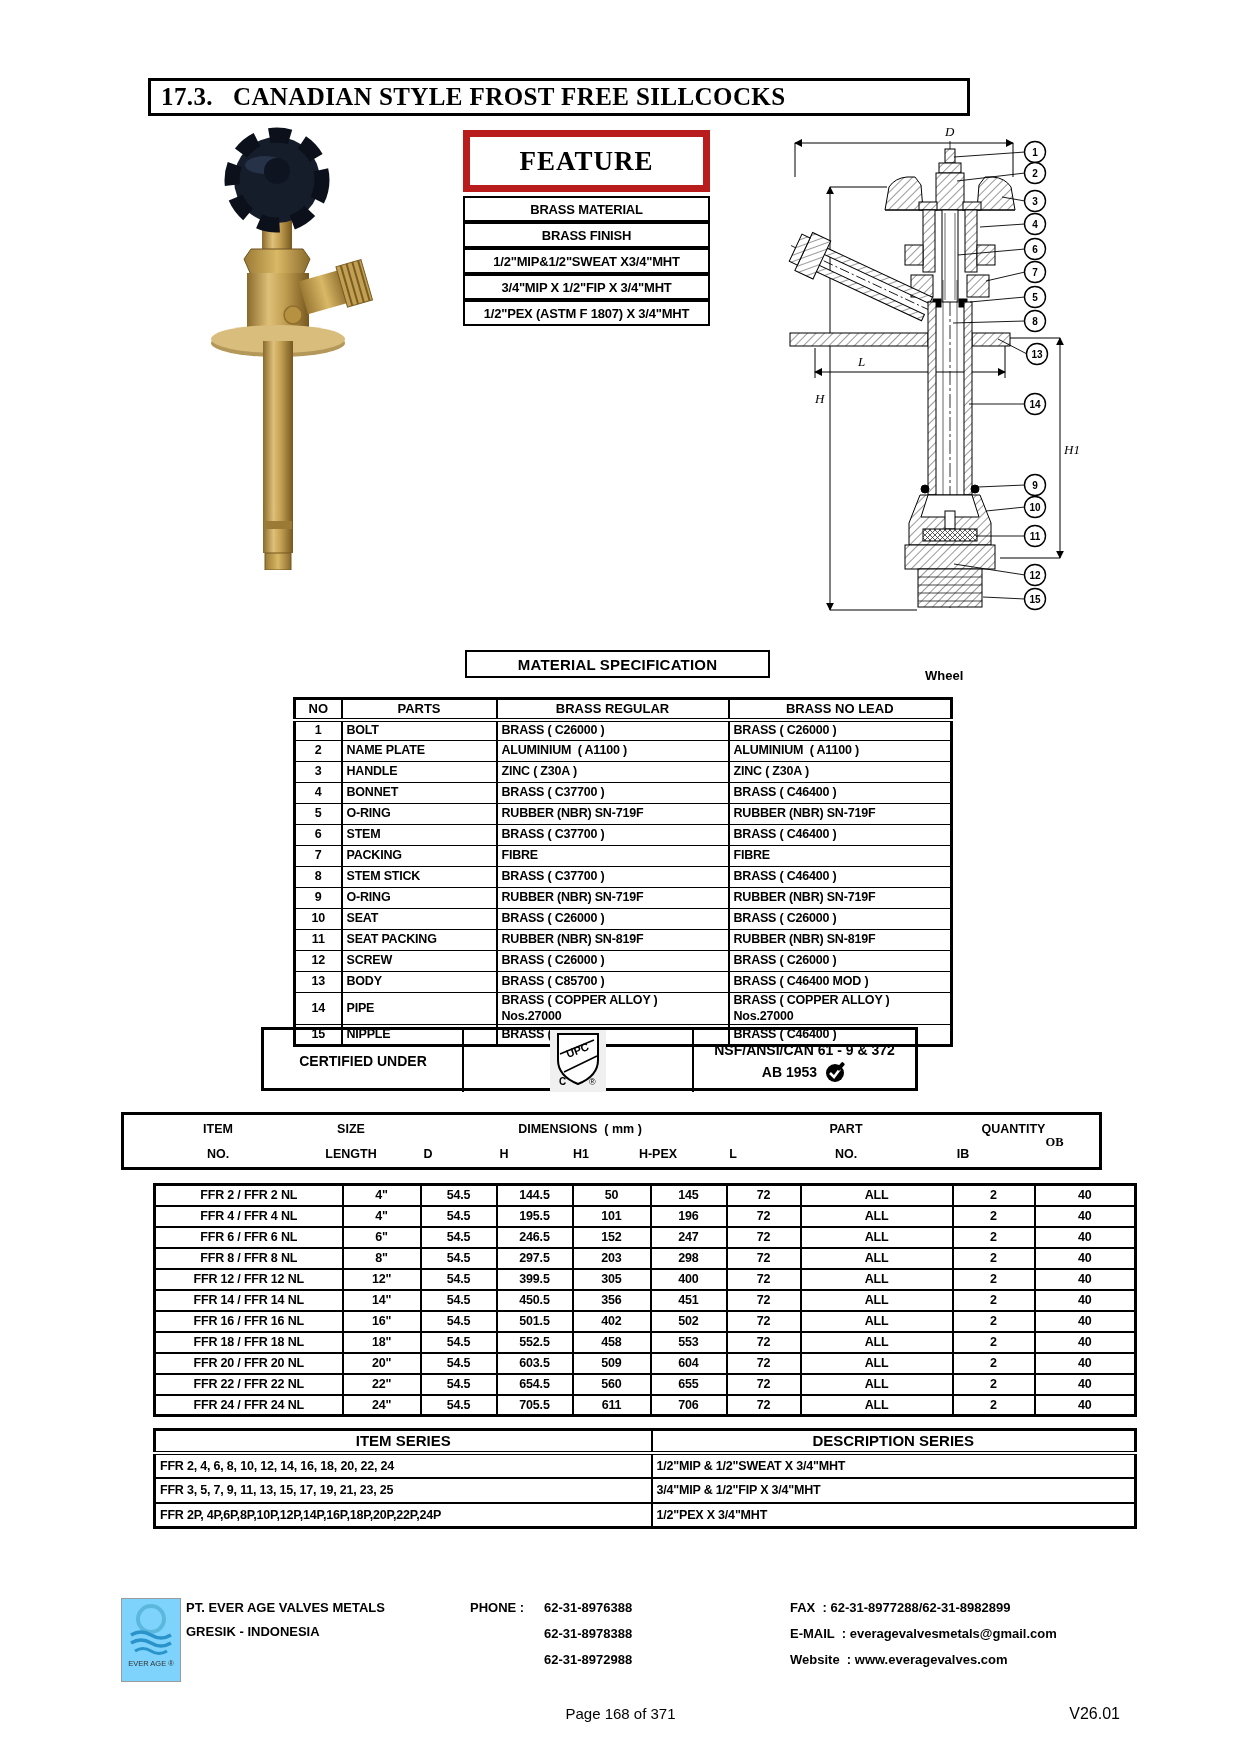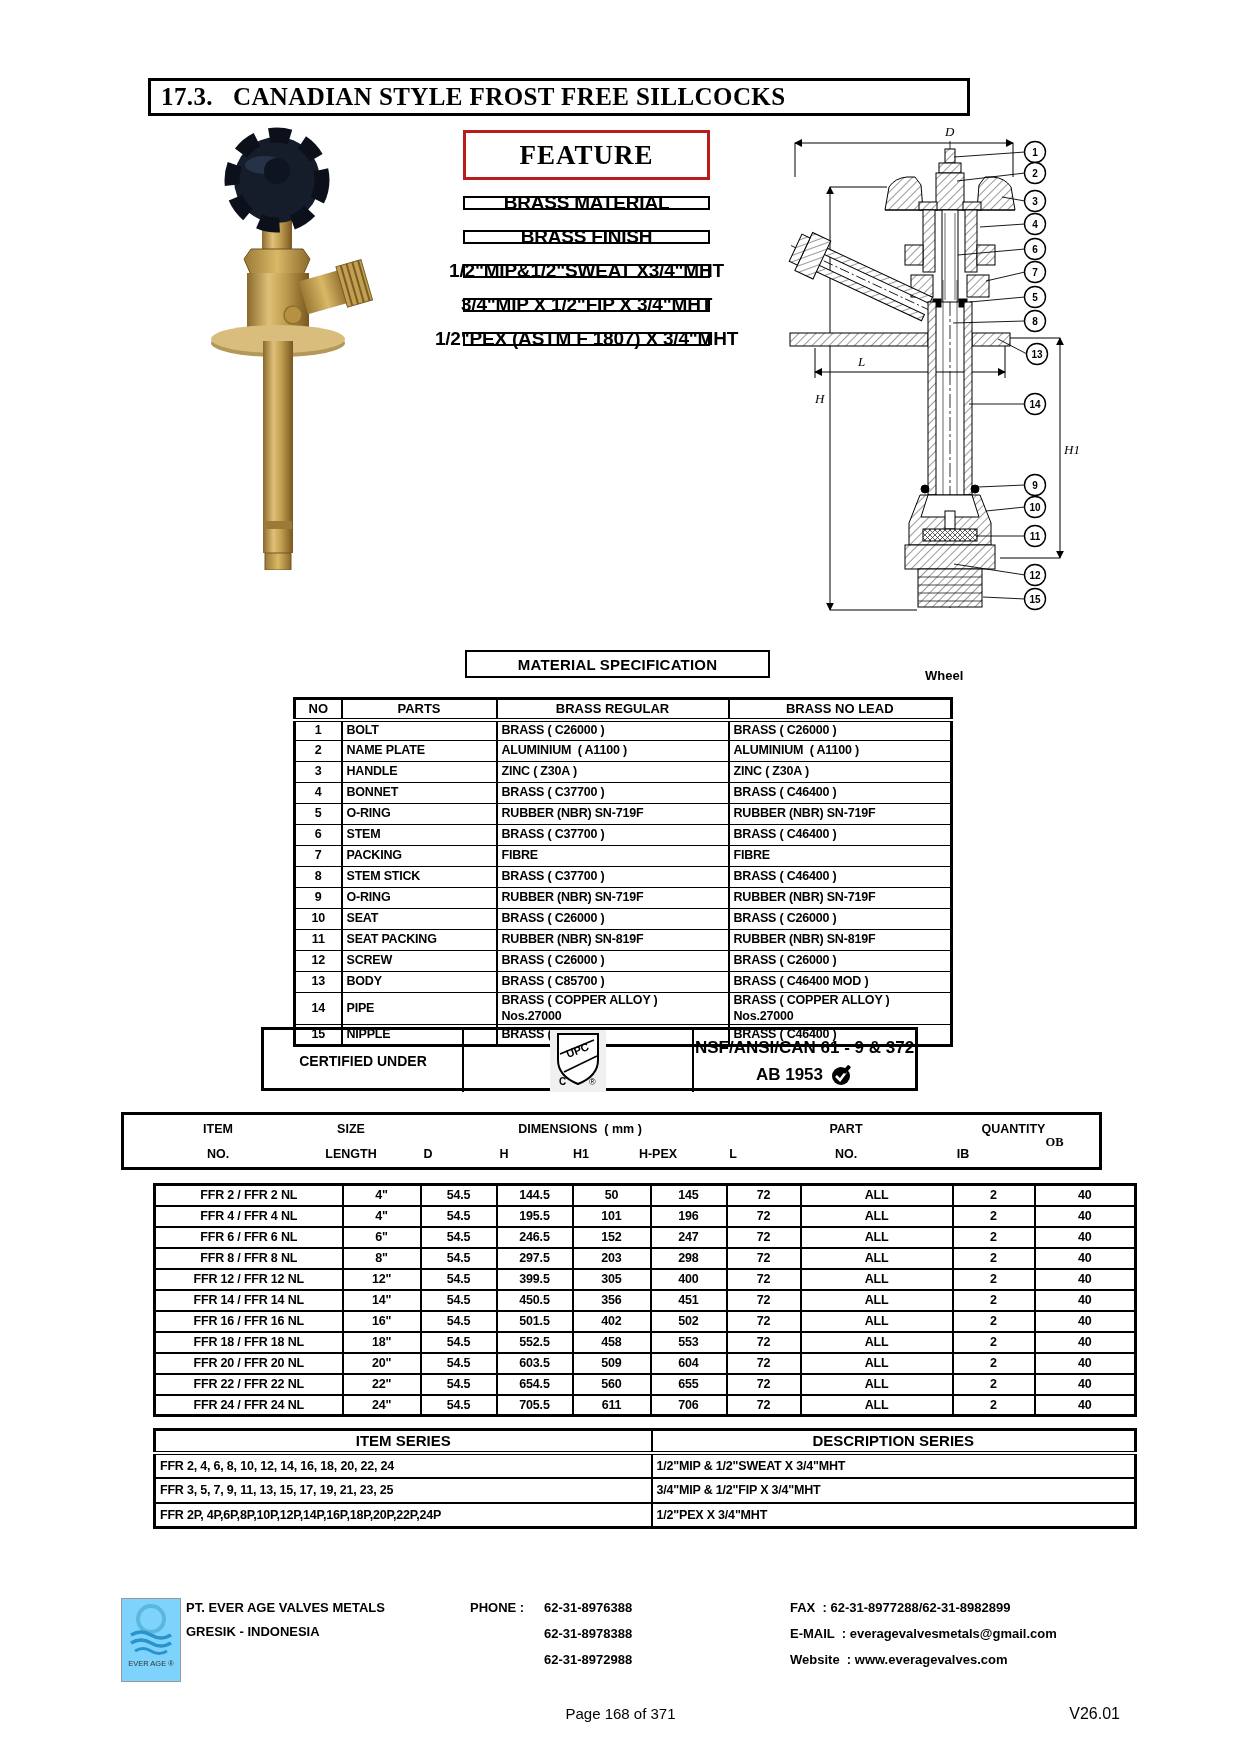--- a/index.html
+++ b/index.html
@@ -13,29 +13,29 @@
   .title-box {
     left:148px; top:78px; width:822px; height:38px;
     border:3px solid #000; display:flex; align-items:center;
     padding-left:10px; background:#fff;
   }
   .title-box span {
     font-family:"Liberation Serif", serif; font-weight:bold; font-size:25px;
     white-space:pre; letter-spacing:0.4px;
   }
   .feature-head {
-    left:463px; top:130px; width:247px; height:50px;
-    border:3px solid #b91c1c; display:flex; align-items:center; justify-content:center;
+    left:463px; top:130px; width:247px; height:62px;
+    border:7px solid #b91c1c; display:flex; align-items:center; justify-content:center;
   }
   .feature-head span { font-family:"Liberation Serif", serif; font-weight:bold; font-size:27px; letter-spacing:1px; }
   .feature-list { left:463px; top:196px; width:247px; }
   .feature-box {
-    width:247px; height:14px; border:2px solid #000; margin-bottom:20px;
+    width:247px; height:26px; border:2px solid #000; margin-bottom:0;
     display:flex; align-items:center; justify-content:center;
-    font-size:19px; font-weight:bold; white-space:pre; letter-spacing:-0.2px;
+    font-size:13px; font-weight:bold; white-space:pre; letter-spacing:-0.2px;
   }
   .matspec-head {
     left:465px; top:650px; width:305px; height:28px; border:2px solid #000;
     display:flex; align-items:center; justify-content:center;
     font-size:15px; font-weight:bold; letter-spacing:0.2px;
   }
   .wheel-note { left:925px; top:668px; font-size:13px; font-weight:bold; }
   table { border-collapse:collapse; table-layout:fixed;margin-left:32px; }
   .mat-table { left:261px; top:697px; width:657px; }
   .mat-table table { width:657px; border:3px solid #000; }
@@ -49,21 +49,21 @@
     white-space:pre-wrap; letter-spacing:-0.2px; line-height:1.25;
   }
   .mat-table td:first-child { text-align:center; padding:0; }
   .cert-box {
     left:261px; top:1027px; width:657px; height:64px; border:3px solid #000;
     display:grid; grid-template-columns:200px 230px 221px;
   }
   .cert-cell { border-right:2px solid #000; display:flex; align-items:center; justify-content:center; }
   .cert-cell:last-child { border-right:none; flex-direction:column; }
   .cert-label { font-size:14px; font-weight:bold; }
-  .cert-line { font-size:17px; font-weight:bold; line-height:1.6; white-space:pre; }
+  .cert-line { font-size:14px; font-weight:bold; line-height:1.6; white-space:pre; }
   .cert-line2 { display:flex; align-items:center; gap:8px; }
   .upc-wrap { background:#f0f0f0; padding:2px 6px; }
   .dim-header {
     left:121px; top:1112px; width:981px; height:58px; border:3px solid #000;
   }
   .dim-header span { position:absolute; font-size:12.5px; font-weight:bold; text-align:center; white-space:pre; }
   .dim-table { left:121px; top:1183px; width:981px; }
   .dim-table table { width:981px; border:3px solid #000; }
   .dim-table td {
     border:2px solid #000; font-size:12.5px; font-weight:bold;

